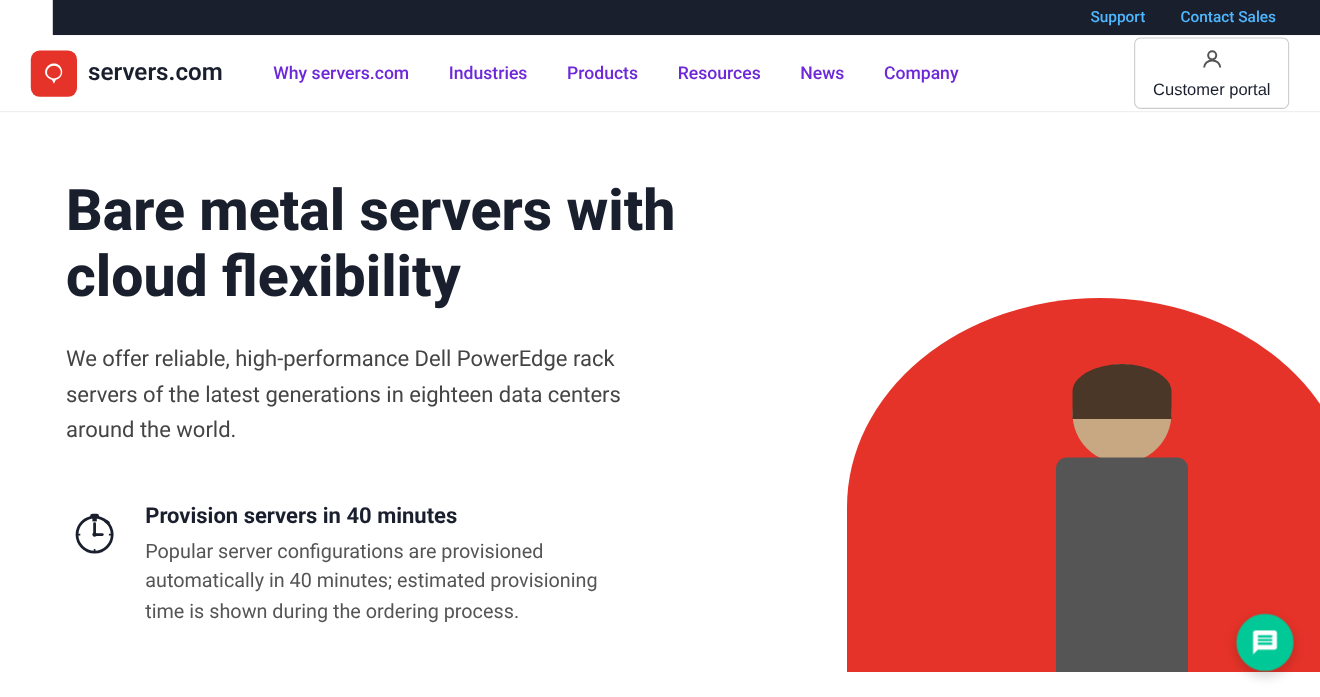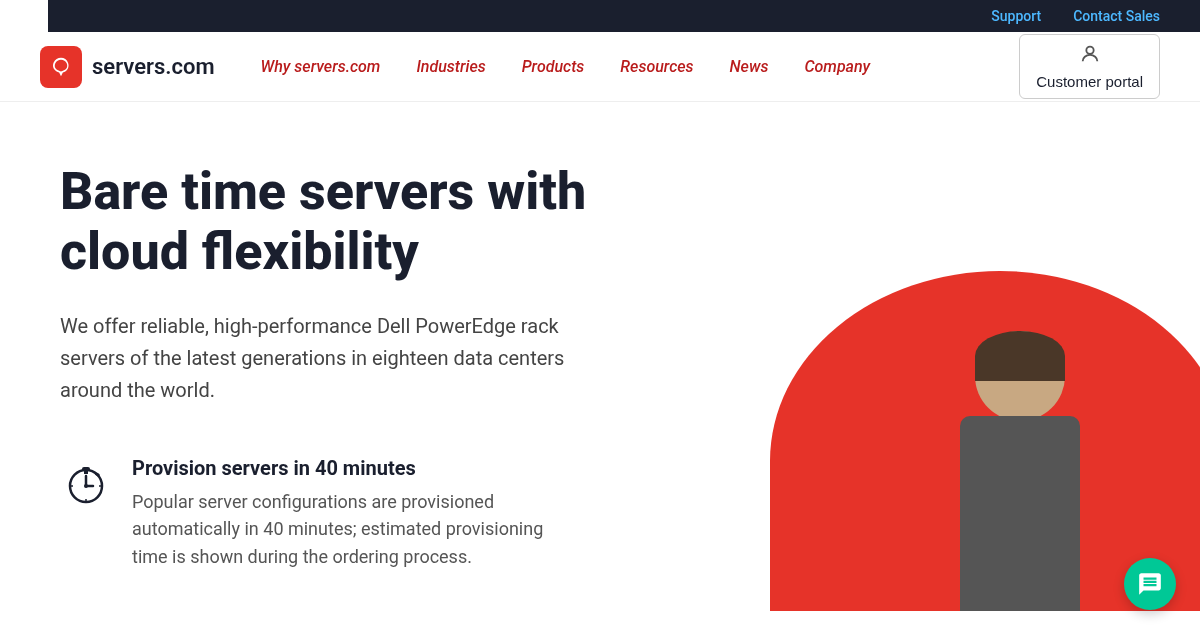--- a/index.html
+++ b/index.html
@@ -20,21 +20,21 @@
       text-decoration: none;
       font-size: 14px;
       font-weight: 500;
     }
 
     
     .navbar {
       background: #fff;
       display: flex;
       align-items: center;
-      padding: 0 40px;
+      padding: 0 28px;
       height: 70px;
       border-bottom: 1px solid #eee;
     }
     .logo-area {
       display: flex;
       align-items: center;
       gap: 10px;
       text-decoration: none;
       margin-right: 30px;
     }
@@ -57,27 +57,26 @@
     }
     .nav-links {
       display: flex;
       align-items: center;
       gap: 4px;
       flex: 1;
     }
     .nav-link {
       padding: 8px 16px;
       font-size: 16px;
-      color: #b91c1c;
+      color: #6d28d9;
       text-decoration: none;
       font-weight: 500;
       border-radius: 4px;
       cursor: pointer;
       white-space: nowrap;
-      font-style: italic;
     }
     .customer-portal-btn {
       display: flex;
       align-items: center;
       gap: 8px;
       border: 1.5px solid #ccc;
       border-radius: 6px;
       padding: 8px 16px;
       font-size: 15px;
       color: #1a1f2e;
@@ -200,21 +199,21 @@
     <svg class="user-icon" viewBox="0 0 24 24" fill="none" stroke="currentColor" stroke-width="2">
       <circle cx="12" cy="8" r="4"></circle>
       <path d="M4 20c0-4 3.6-7 8-7s8 3 8 7"></path>
     </svg>
     <span>Customer portal</span>
   </button>
 </nav>
 
 <div class="main-content">
   <div class="left-content">
-    <h1 class="hero-title">Bare time servers with cloud flexibility</h1>
+    <h1 class="hero-title">Bare metal servers with cloud flexibility</h1>
     <p class="hero-subtitle">We offer reliable, high-performance Dell PowerEdge rack servers of the latest generations in eighteen data centers around the world.</p>
 
     <div class="feature-item">
       <div class="feature-icon">
         <svg viewBox="0 0 48 48" fill="none" xmlns="http://www.w3.org/2000/svg">
 
           <circle cx="24" cy="28" r="16" stroke="#1a1f2e" stroke-width="2.5" fill="white"></circle>
 
           <rect x="20" y="9" width="8" height="4" rx="2" fill="#1a1f2e"></rect>
 

